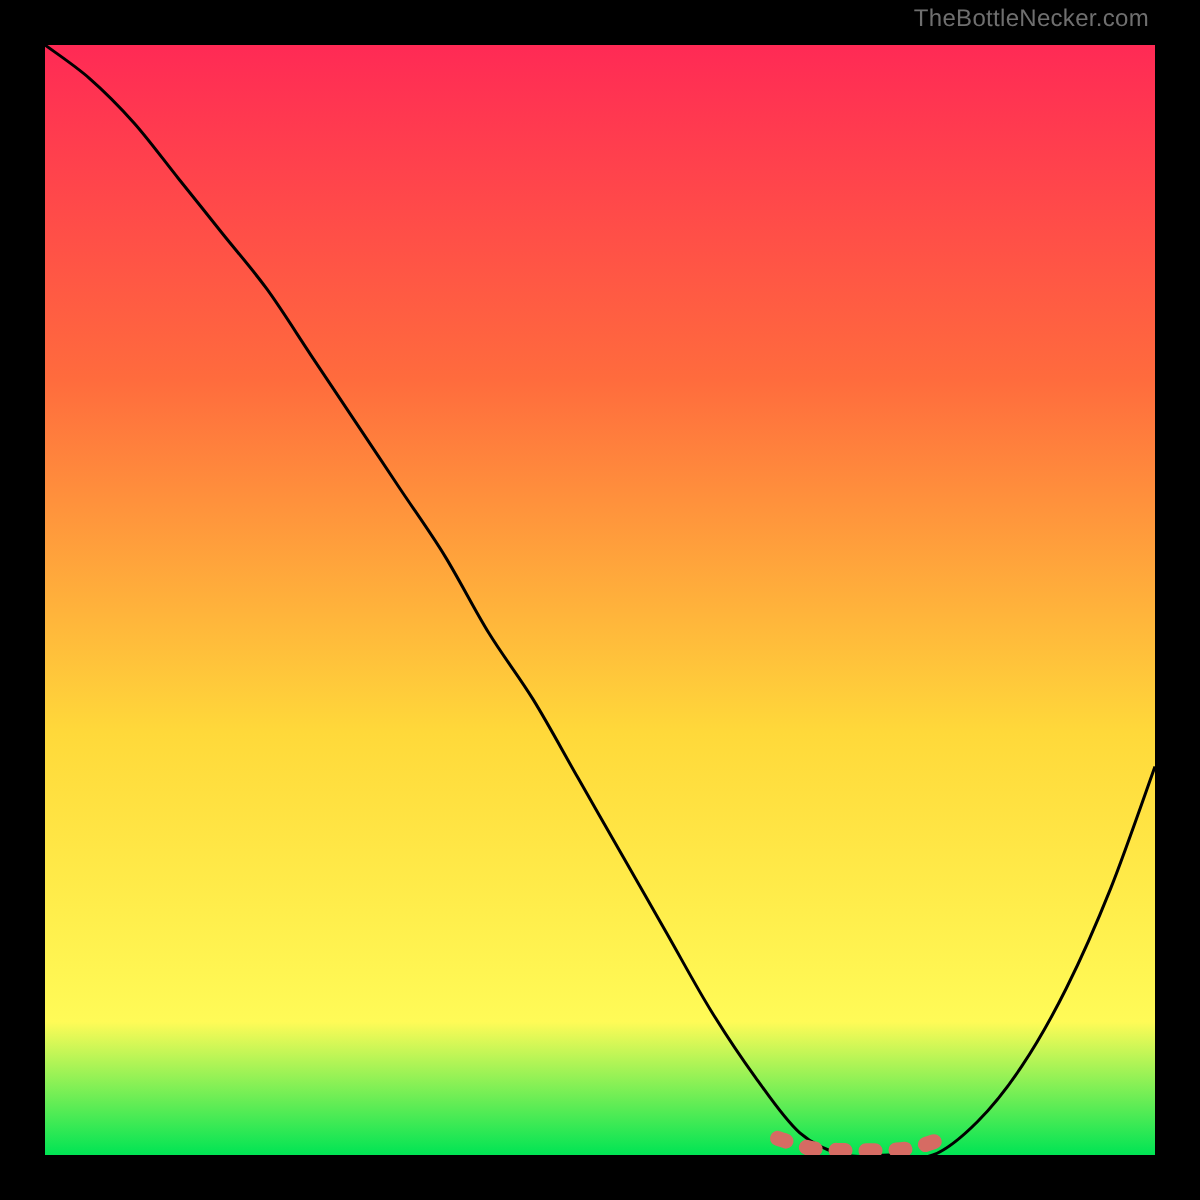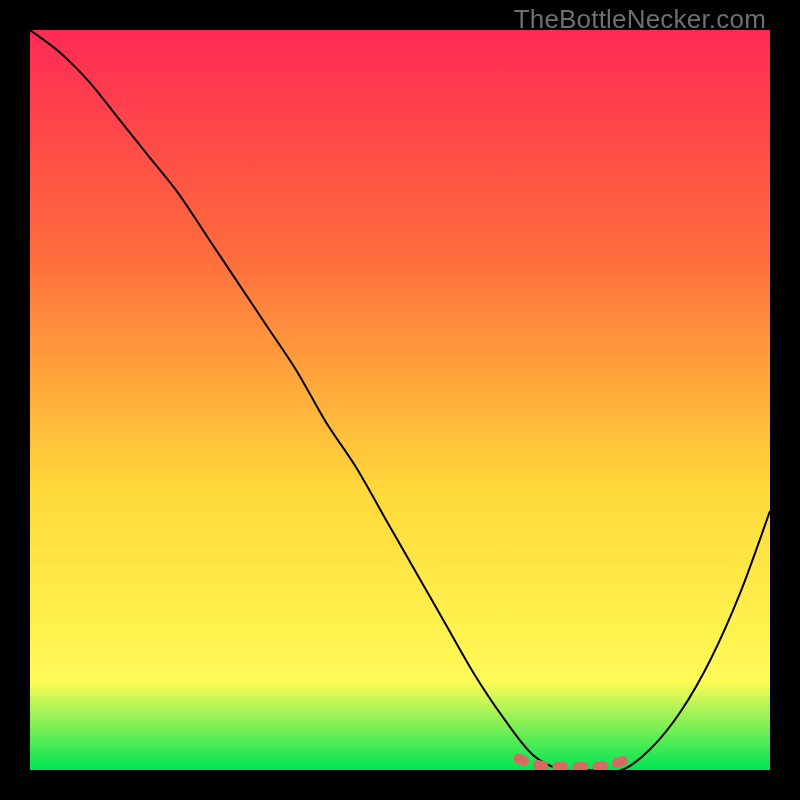--- a/index.html
+++ b/index.html
@@ -24,21 +24,21 @@
     left: 0;
     top: 0;
     width: 740px;
     height: 740px;
   }
   .watermark {
     position: absolute;
     top: 4px;
     right: 34px;
     color: #6f6f6f;
-    font-size: 26px;
+    font-size: 16px;
     font-weight: 500;
     letter-spacing: 0.2px;
   }
 </style>
 </head>
 <body>
 
 <div class="frame">
   <svg class="plot-area" viewBox="0 0 740 740" preserveAspectRatio="none">
     <defs>

